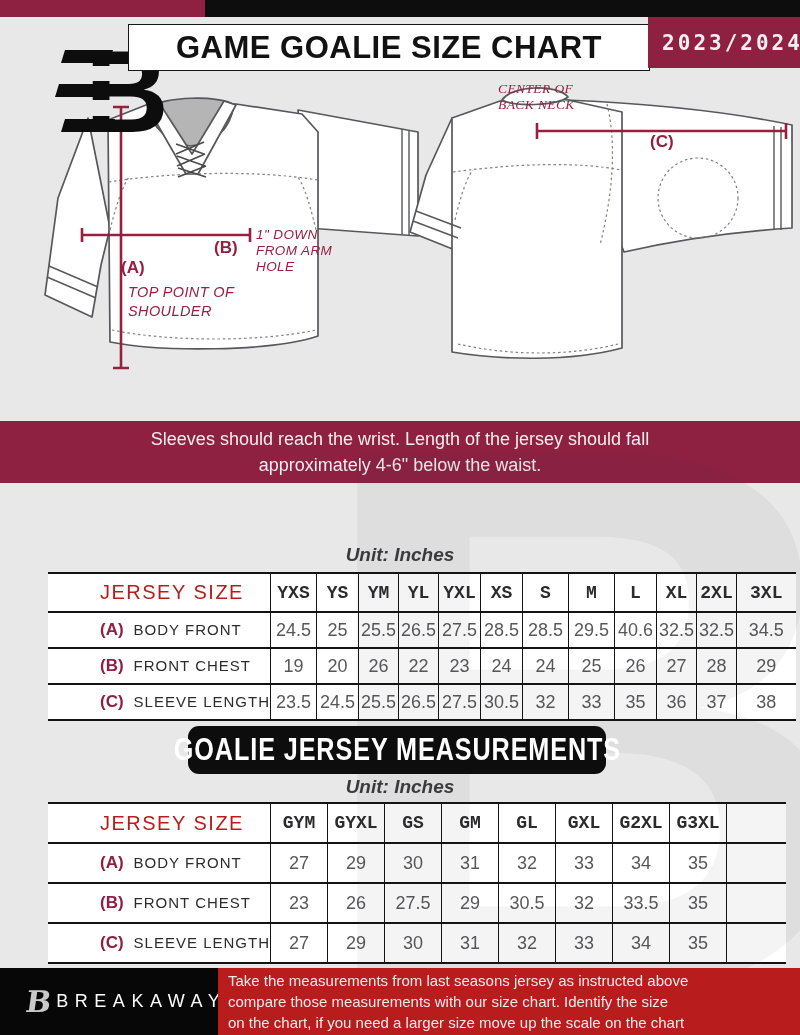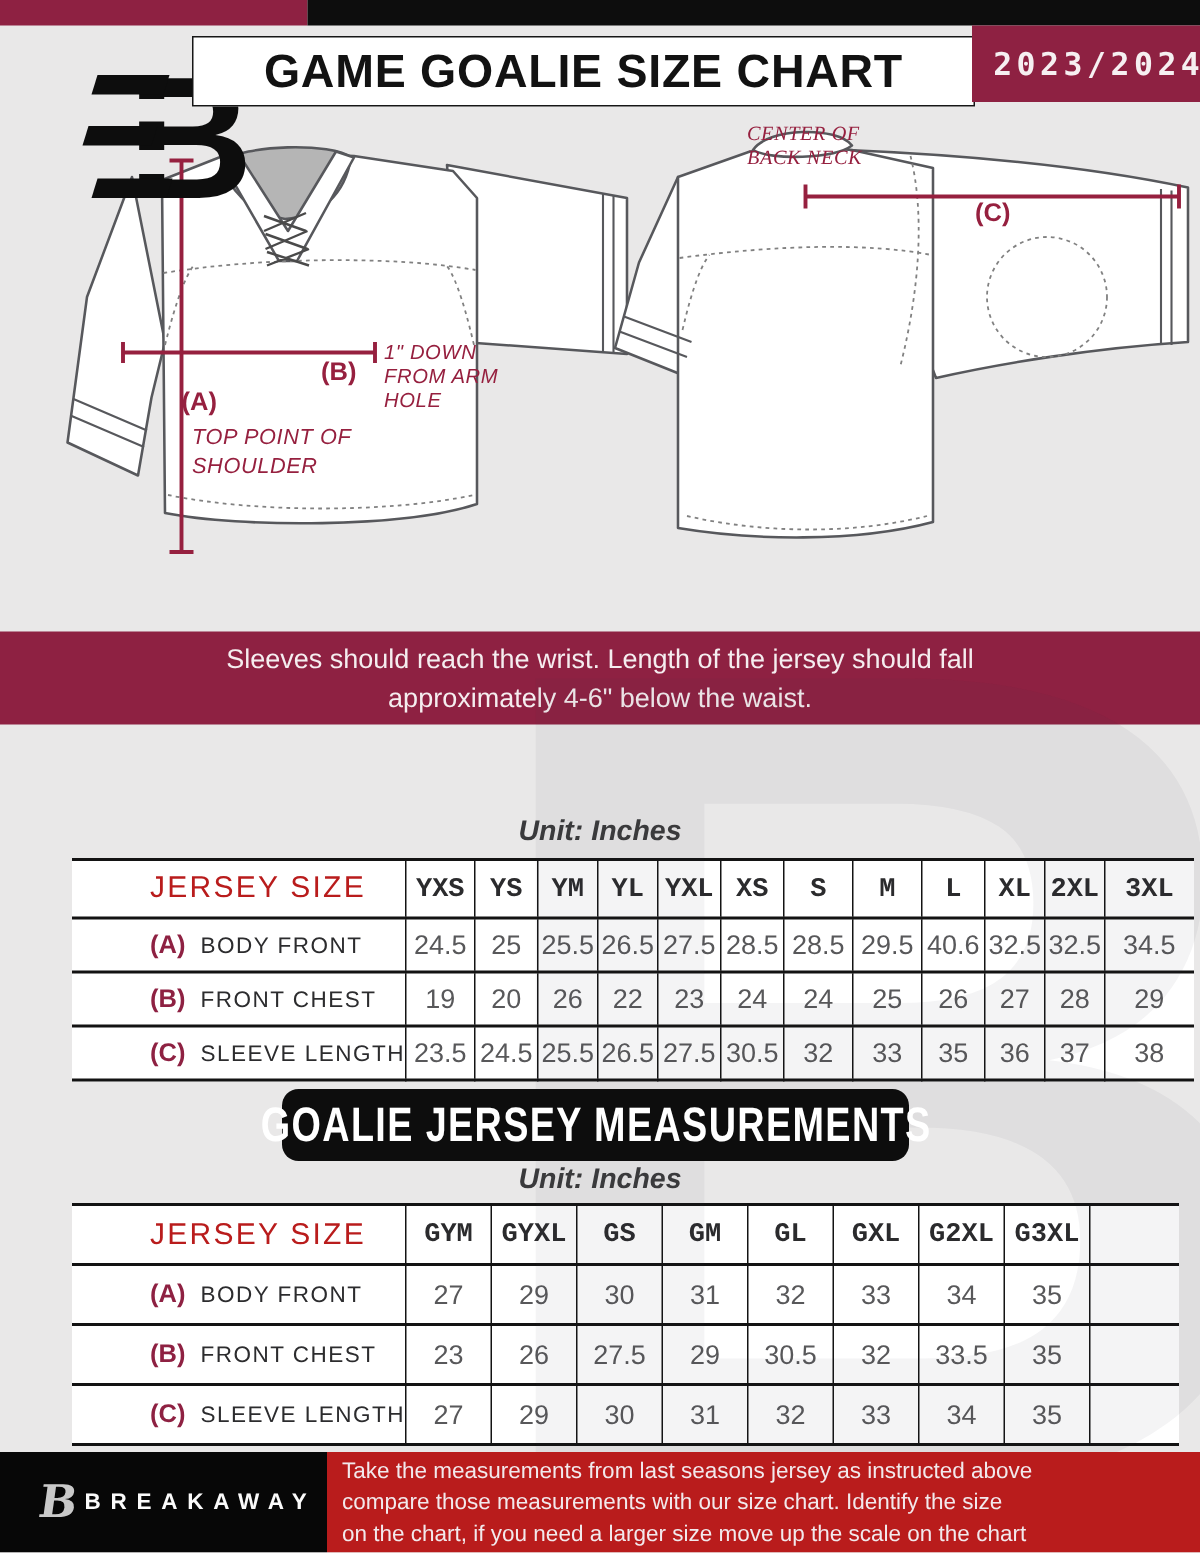--- a/index.html
+++ b/index.html
@@ -55,21 +55,21 @@
   .rl{font-size:15px;letter-spacing:1px;color:#2C2C2E;}
 
   
   .watermark{position:absolute;left:305px;top:330px;font-size:780px;font-weight:700;line-height:1;
              color:rgba(60,60,70,.055);z-index:6;pointer-events:none;}
 
   
   .footer{position:absolute;left:0;top:968px;width:800px;height:67px;display:flex;z-index:10;}
   .footer-black{width:218px;height:100%;background:#070707;display:flex;align-items:center;
                 padding-left:26px;box-sizing:border-box;}
-  .footer-brand{color:#FBFBFB;font-size:15px;font-weight:700;letter-spacing:6.5px;margin-left:5px;}
+  .footer-brand{color:#FBFBFB;font-size:18px;font-weight:400;letter-spacing:6.5px;margin-left:5px;}
   .footer-b{font-family:"DejaVu Serif",serif;font-weight:700;font-size:30px;color:#C9C9C9;
             transform:skewX(-8deg);}
   .footer-maroon{flex:1;height:100%;background:#b91c1c;display:flex;align-items:center;
                  padding-left:10px;box-sizing:border-box;}
   .footer-text{color:#F2E9EC;font-size:15px;line-height:21px;}
 </style>
 </head>
 <body>
 
 <div class="page">

